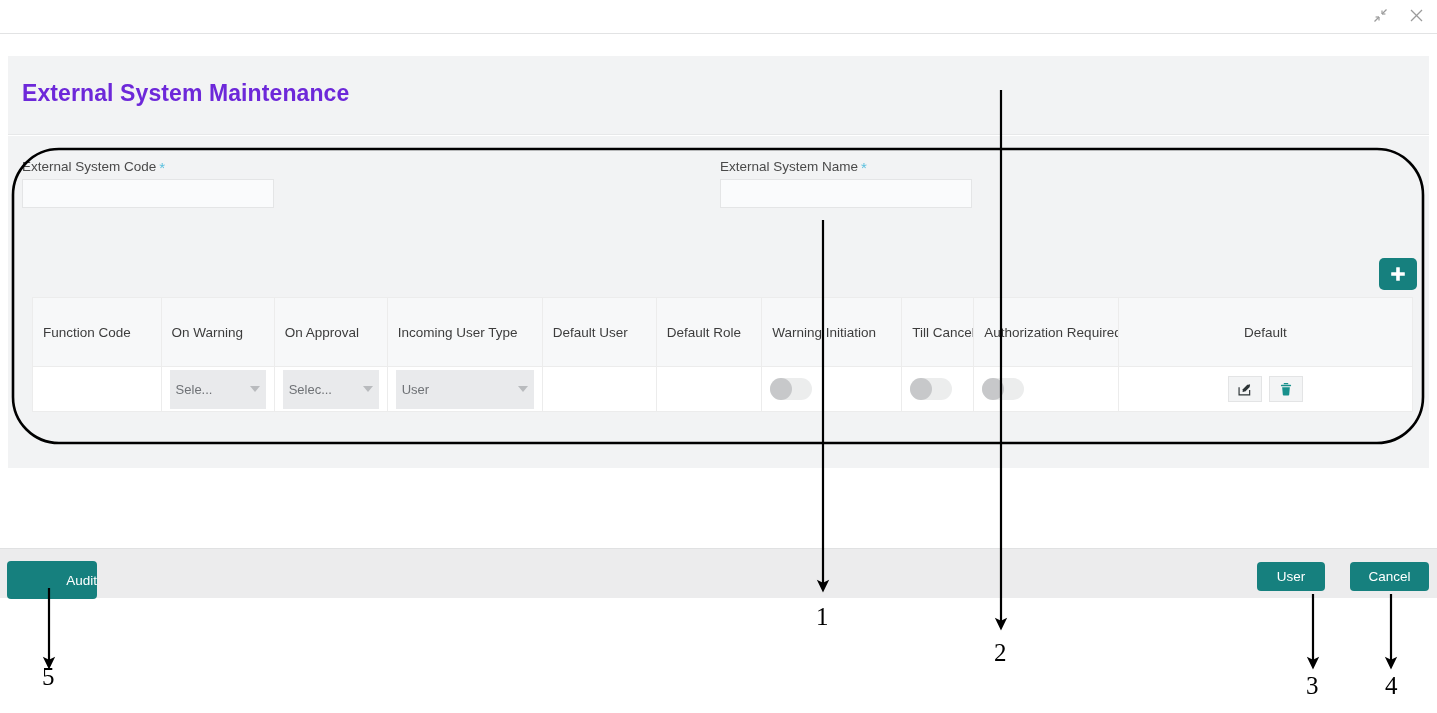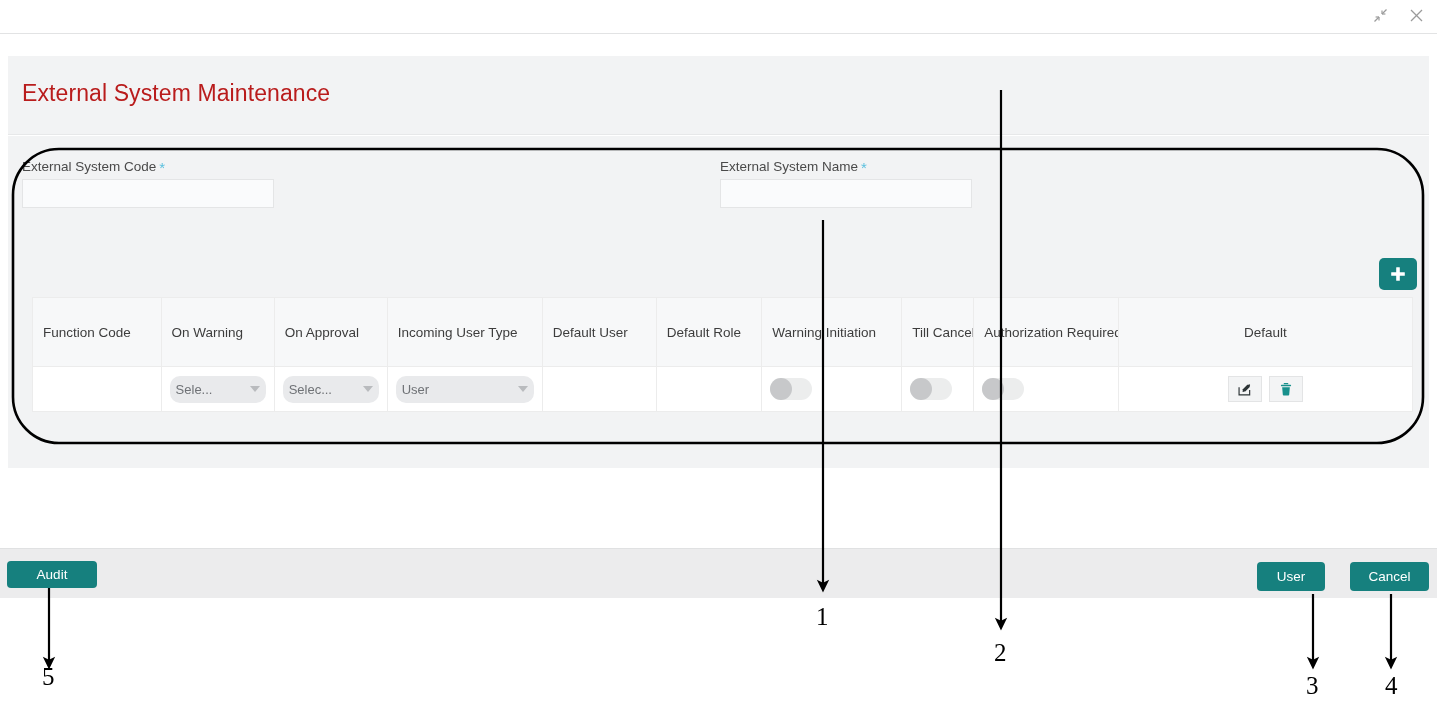--- a/index.html
+++ b/index.html
@@ -48,22 +48,22 @@
     left: 8px; top: 56px;
     width: 1421px; height: 79px;
     background: #f2f3f4;
     border-bottom: 1px solid #e7e8e9;
     box-sizing: border-box;
   }
   .page-title {
     position: absolute;
     left: 14px; top: 24px;
     font-size: 23px;
-    font-weight: 400;
-    color: #b91c1c;
+    font-weight: 700;
+    color: #6d28d9;
     letter-spacing: .1px;
     white-space: nowrap;
   }
 
   
   .form-panel {
     position: absolute;
     left: 8px; top: 136px;
     width: 1421px; height: 332px;
     background: #f2f3f4;
@@ -154,27 +154,26 @@
     background: #ffffff;
     overflow: hidden;
   }
   table.grid td:last-child { border-right: none; }
 
   .cell-select {
     display: flex;
     align-items: center;
     justify-content: space-between;
     background: #e9eaec;
-    height: 27px;
+    height: 39px;
     padding: 0 6px;
     box-sizing: border-box;
     font-size: 13px;
     color: #6f7276;
     cursor: pointer;
-    border-radius: 10px;
   }
   .caret {
     width: 0; height: 0;
     border-left: 5px solid transparent;
     border-right: 5px solid transparent;
     border-top: 6px solid #b9bbbe;
     margin-left: 6px;
     flex: none;
   }
   .toggle {
@@ -260,21 +259,21 @@
     position: absolute;
     background: #16807e;
     color: #ffffff;
     border: none;
     border-radius: 4px;
     font-family: "Liberation Sans", sans-serif;
     font-size: 13.5px;
     cursor: pointer;
     padding: 0;
   }
-  .btn-audit { left: 7px; top: 12px; width: 90px; height: 27px; }
+  .btn-audit { left: 7px; top: 12px; width: 90px; height: 38px; text-align: right; }
   .btn-save  { right: 112px; top: 13px; width: 68px; height: 29px; }
   .btn-cancel{ right: 8px; top: 13px; width: 79px; height: 29px; margin-left: 16px; }
 
   
   .anno {
     position: absolute;
     left: 0; top: 0;
     width: 1437px; height: 713px;
     pointer-events: none;
   }

